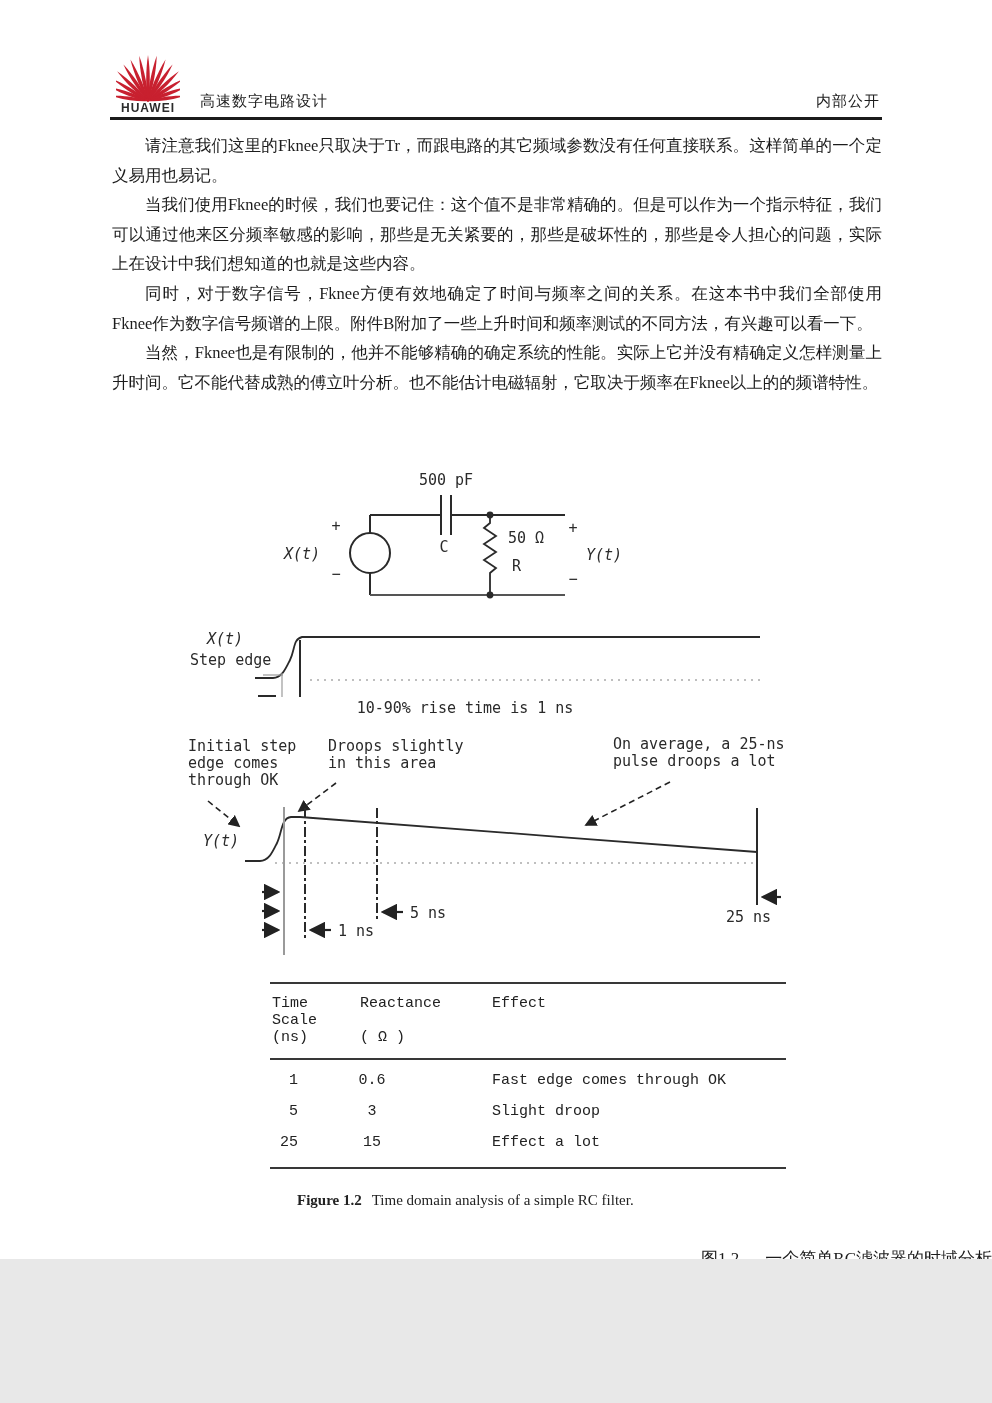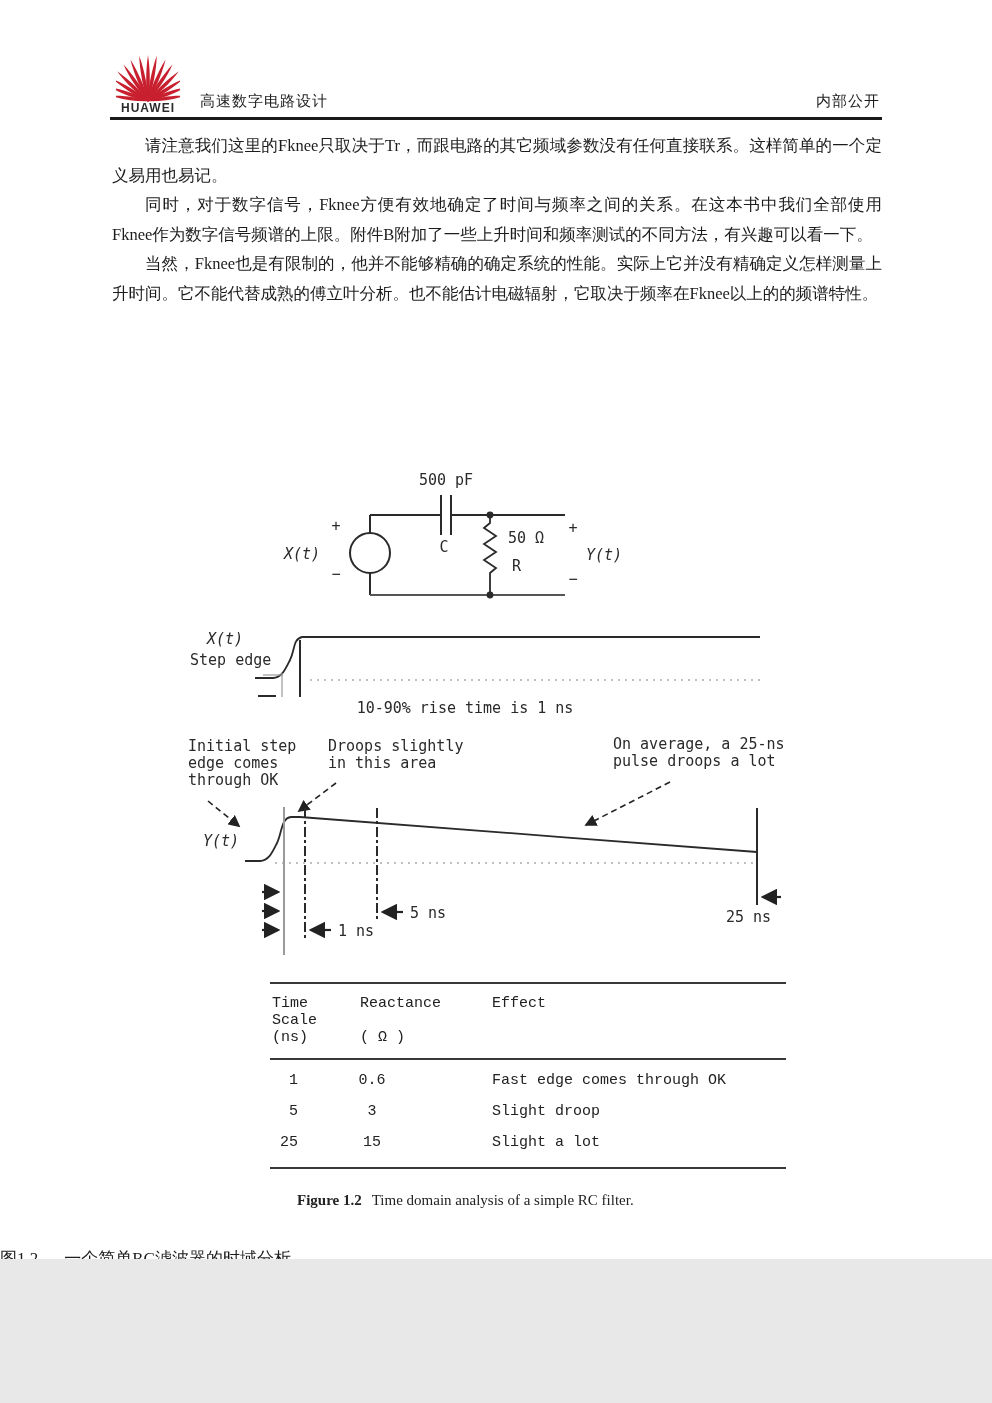--- a/index.html
+++ b/index.html
@@ -35,21 +35,21 @@
     font-family:Liberation Mono, monospace; font-size:15px; color:#222; }
   .rc-rule { position:absolute; left:0; width:516px; height:2px; background:#383838; }
   .rc-cell { position:absolute; white-space:nowrap; }
   .rc-col1 { left:0; width:28px; text-align:right; }
   .rc-col2 { left:84px; width:36px; text-align:center; }
   .rc-col3 { left:222px; }
   .rc-head-lines span { display:block; line-height:17px; }
   
   .fig-caption { position:absolute; left:297px; top:1192px; font-size:15px; color:#222; }
   .fig-caption b { margin-right:10px; }
-  .cn-caption { position:absolute; left:0; right:0; top:1247px; text-align:left; font-size:17px; }
+  .cn-caption { position:absolute; left:0; right:0; top:1247px; text-align:right; font-size:17px; }
   .cn-caption .cn-label { margin-right:26px; }
   
   .footer-rule { position:absolute; left:110px; top:1293px; width:772px; height:3px; background:#1b1b1b; }
   .footer-date { position:absolute; left:112px; top:1300px; font-size:14.5px; }
   .footer-copy { position:absolute; left:0; right:0; top:1300px; text-align:center; font-size:14.5px;padding-left:16px; }
   .footer-page { position:absolute; right:112px; top:1364px; font-size:10px; }
 </style>
 </head>
 <body>
 
@@ -104,20 +104,21 @@
         </g>
     </g>
   </svg>
   <div class="logo-word">HUAWEI</div>
   <div class="doc-title">高速数字电路设计</div>
   <div class="classification">内部公开</div>
   <div class="header-rule"></div>
 
   <div class="body-text">
     <p>请注意我们这里的Fknee只取决于Tr，而跟电路的其它频域参数没有任何直接联系。这样简单的一个定义易用也易记。</p>
+    <p>当我们使用Fknee的时候，我们也要记住：这个值不是非常精确的。但是可以作为一个指示特征，我们可以通过他来区分频率敏感的影响，那些是无关紧要的，那些是破坏性的，那些是令人担心的问题，实际上在设计中我们想知道的也就是这些内容。</p>
     <p>同时，对于数字信号，Fknee方便有效地确定了时间与频率之间的关系。在这本书中我们全部使用Fknee作为数字信号频谱的上限。附件B附加了一些上升时间和频率测试的不同方法，有兴趣可以看一下。</p>
     <p>当然，Fknee也是有限制的，他并不能够精确的确定系统的性能。实际上它并没有精确定义怎样测量上升时间。它不能代替成熟的傅立叶分析。也不能估计电磁辐射，它取决于频率在Fknee以上的的频谱特性。</p>
   </div>
 
   <svg class="figure-svg" viewBox="0 0 760 500">
     <defs>
       <marker id="ah" viewBox="0 0 10 10" refX="8.5" refY="5" markerWidth="7.5" markerHeight="7.5" orient="auto">
         <path d="M0,0 L10,5 L0,10 Z" fill="#222"></path>
       </marker>
     </defs>
@@ -215,21 +216,21 @@
     <div class="rc-cell rc-col1" style="top:97px">1</div>
     <div class="rc-cell rc-col2" style="top:97px">0.6</div>
     <div class="rc-cell rc-col3" style="top:97px">Fast edge comes through OK</div>
 
     <div class="rc-cell rc-col1" style="top:128px">5</div>
     <div class="rc-cell rc-col2" style="top:128px">3</div>
     <div class="rc-cell rc-col3" style="top:128px">Slight droop</div>
 
     <div class="rc-cell rc-col1" style="top:159px">25</div>
     <div class="rc-cell rc-col2" style="top:159px">15</div>
-    <div class="rc-cell rc-col3" style="top:159px">Slight a lot</div>
+    <div class="rc-cell rc-col3" style="top:159px">Effect a lot</div>
   </div>
 
   <div class="fig-caption">
     <b>Figure 1.2</b><span>Time domain analysis of a simple RC filter.</span>
   </div>
   <div class="cn-caption">
     <span class="cn-label">图1.2</span><span>一个简单RC滤波器的时域分析</span>
   </div>
 
   <div class="footer-rule"></div>

